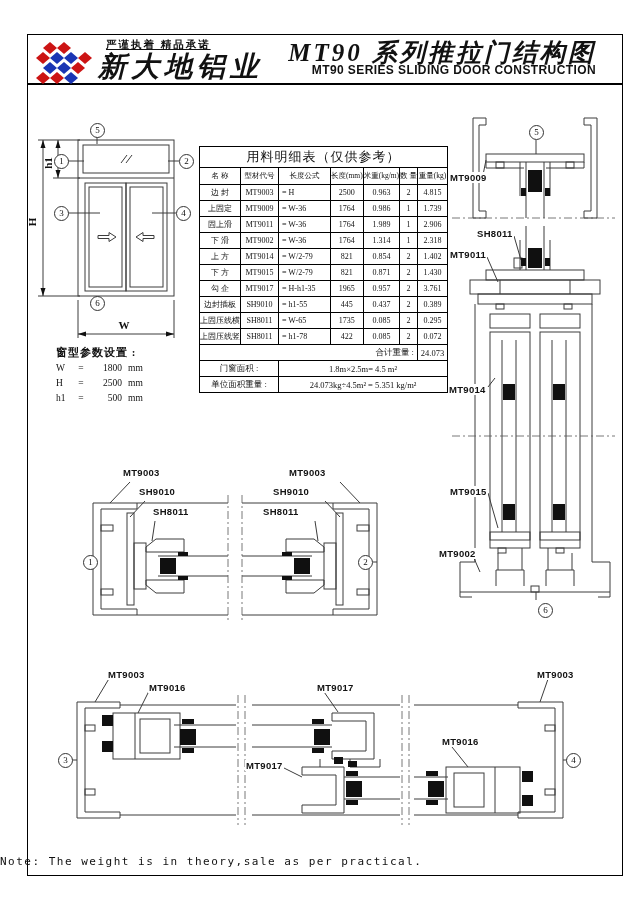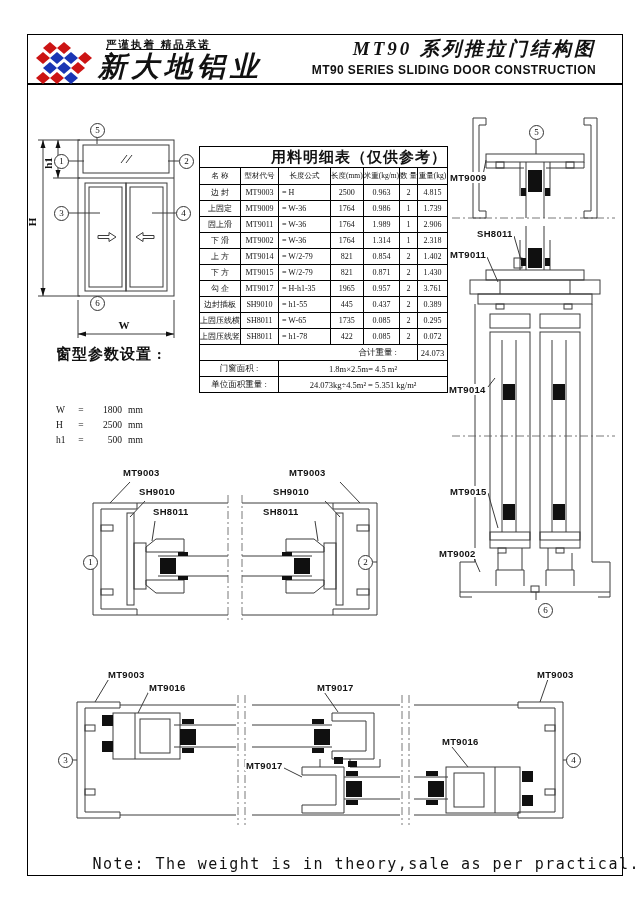--- a/index.html
+++ b/index.html
@@ -6,61 +6,61 @@
   .page{position:relative;width:640px;height:906px;background:#fff;margin:0 auto;
         font-family:"Liberation Sans",sans-serif;color:#111;overflow:hidden;}
   .frame{position:absolute;left:27px;top:34px;width:594px;height:840px;border:1px solid #000;}
   .hdr-divider{position:absolute;left:27px;top:83px;width:595px;border-top:2px solid #000;}
 
   
   .slogan{position:absolute;left:106px;top:38px;font-size:10.5px;font-weight:bold;letter-spacing:2px;
           font-family:"Liberation Serif",serif;text-decoration:underline;}
   .company{position:absolute;left:98px;top:48px;font-size:28px;font-weight:900;font-style:italic;
            letter-spacing:5px;font-family:"Liberation Serif",serif;}
-  .title-cn{position:absolute;right:44px;top:36px;font-size:19px;font-weight:bold;font-style:italic;
+  .title-cn{position:absolute;right:44px;top:36px;font-size:25px;font-weight:bold;font-style:italic;
             letter-spacing:3px;font-family:"Liberation Serif",serif;}
   .title-en{position:absolute;right:44px;top:63px;font-size:12px;font-weight:bold;letter-spacing:.4px;}
 
   
   .mat{position:absolute;left:199px;top:146px;border-collapse:collapse;table-layout:fixed;
        font-family:"Liberation Serif","DejaVu Serif",serif;}
   .mat td,.mat th{border:1px solid #000;font-size:8px;font-weight:normal;text-align:center;
        padding:0;height:15px;white-space:nowrap;overflow:hidden;}
-  .mat .ttl{font-size:15px;font-weight:bold;height:20px;letter-spacing:1px;text-align:right;}
+  .mat .ttl{font-size:13px;font-weight:normal;height:20px;letter-spacing:1px;}
   .mat .hd{font-size:7.5px;height:16px;}
   .mat .fml{text-align:left;padding-left:3px;}
-  .mat .rt{text-align:right;padding-right:20px;}
+  .mat .rt{text-align:right;padding-right:3px;}
   .mat .sum{font-size:8.5px;}
 
   
   .params{position:absolute;left:56px;top:345px;font-family:"Liberation Serif",serif;}
-  .params .pt{font-size:15px;font-weight:bold;margin-bottom:3px;letter-spacing:1px;}
+  .params .pt{font-size:11px;font-weight:bold;margin-bottom:3px;letter-spacing:1px;}
   .params .pr{font-size:9.5px;height:15px;}
   .params .pn{display:inline-block;width:18px;}
   .params .pe{display:inline-block;width:14px;text-align:center;}
-  .params .pv{display:inline-block;width:34px;text-align:right;margin-right:6px;margin-top:38px;}
+  .params .pv{display:inline-block;width:34px;text-align:right;margin-right:6px;}
 
   
   svg.draw{position:absolute;overflow:visible;}
   .ln line,.ln rect,.ln path,.ln polyline{fill:none;stroke:#3c3c3c;stroke-width:1;}
   .dash line{fill:none;stroke:#555;stroke-width:0.8;stroke-dasharray:8 3 2 3;}
   .blk polygon,.blk rect,.blk path{fill:#101010;stroke:none;}
   .arr polygon{fill:#fff;stroke:#3c3c3c;stroke-width:1;}
   svg text{font-family:"Liberation Serif",serif;font-size:11px;font-weight:bold;fill:#111;text-anchor:middle;}
 
   .marker{position:absolute;width:13px;height:13px;border:1px solid #333;border-radius:50%;
           background:#fff;font-size:9px;line-height:13px;text-align:center;
           font-family:"Liberation Serif",serif;z-index:5;}
   .dlabel{position:absolute;font-size:9.5px;font-weight:bold;background:#fff;padding:0 1px;
           letter-spacing:.3px;z-index:4;font-family:"Liberation Sans",sans-serif;}
 
   
   .note-cn{position:absolute;left:0;right:0;top:842px;text-align:center;font-size:9px;
            font-family:"Liberation Serif",serif;}
-  .note-en{position:absolute;left:0;right:0;top:855px;text-align:right;font-size:15px;
+  .note-en{position:absolute;left:0;right:0;top:855px;text-align:left;font-size:11px;
            letter-spacing:1.5px;font-family:"DejaVu Sans Mono",monospace;}
 </style>
 </head>
 <body>
 
 <div class="page">
   <div class="frame"></div>
   <div class="hdr-divider"></div>
 
   <svg class="draw" style="left:36px;top:40px;width:62px;height:46px" viewBox="0 0 62 46">

